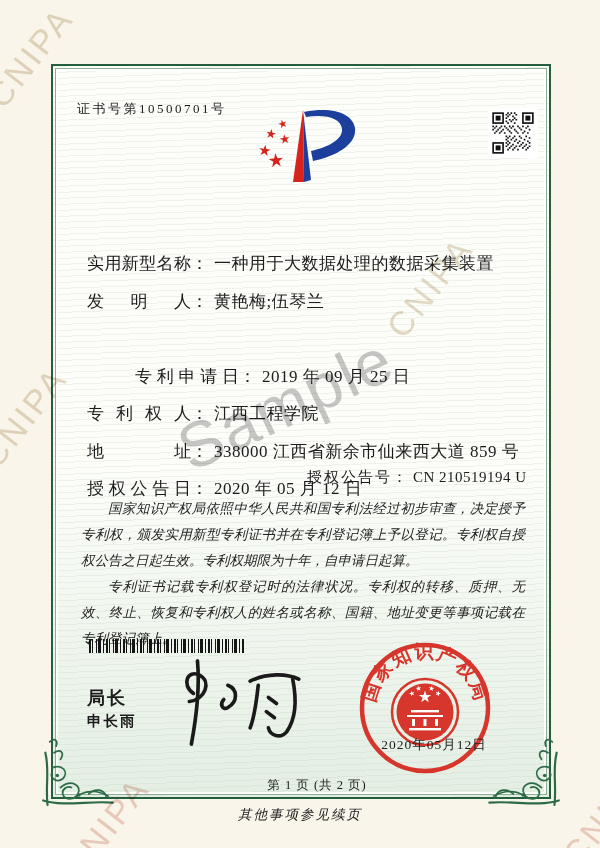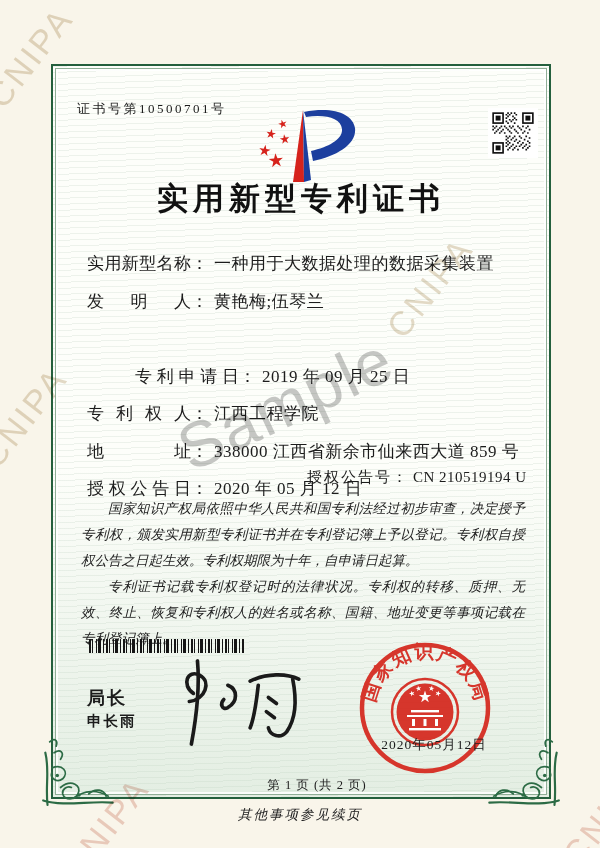--- a/index.html
+++ b/index.html
@@ -119,21 +119,20 @@
         <rect x="3" y="21" width="5" height="5"></rect>
     </g>
     <g fill="#111">
       <rect x="4" y="4" width="3" height="3"></rect>
         <rect x="22" y="4" width="3" height="3"></rect>
         <rect x="4" y="22" width="3" height="3"></rect>
       <path d="M11,2h1v1h-1zM13,2h1v1h-1zM15,2h1v1h-1zM10,3h1v1h-1zM12,3h1v1h-1zM16,3h1v1h-1zM11,4h1v1h-1zM14,4h1v1h-1zM10,5h1v1h-1zM15,5h1v1h-1zM12,6h1v1h-1zM14,6h1v1h-1zM16,6h1v1h-1zM10,7h1v1h-1zM13,7h1v1h-1zM11,8h1v1h-1zM15,8h1v1h-1zM2,10h1v1h-1zM4,10h1v1h-1zM7,10h1v1h-1zM9,10h1v1h-1zM12,10h1v1h-1zM14,10h1v1h-1zM17,10h1v1h-1zM20,10h1v1h-1zM23,10h1v1h-1zM3,11h1v1h-1zM6,11h1v1h-1zM10,11h1v1h-1zM13,11h1v1h-1zM18,11h1v1h-1zM22,11h1v1h-1zM2,12h1v1h-1zM5,12h1v1h-1zM8,12h1v1h-1zM11,12h1v1h-1zM15,12h1v1h-1zM19,12h1v1h-1zM24,12h1v1h-1zM4,13h1v1h-1zM7,13h1v1h-1zM12,13h1v1h-1zM16,13h1v1h-1zM21,13h1v1h-1zM3,14h1v1h-1zM6,14h1v1h-1zM9,14h1v1h-1zM13,14h1v1h-1zM17,14h1v1h-1zM20,14h1v1h-1zM23,14h1v1h-1zM10,16h1v1h-1zM12,16h1v1h-1zM15,16h1v1h-1zM18,16h1v1h-1zM22,16h1v1h-1zM11,17h1v1h-1zM14,17h1v1h-1zM19,17h1v1h-1zM24,17h1v1h-1zM10,18h1v1h-1zM13,18h1v1h-1zM16,18h1v1h-1zM21,18h1v1h-1zM11,19h1v1h-1zM15,19h1v1h-1zM18,19h1v1h-1zM23,19h1v1h-1zM10,20h1v1h-1zM12,20h1v1h-1zM17,20h1v1h-1zM20,20h1v1h-1zM24,20h1v1h-1zM11,21h1v1h-1zM14,21h1v1h-1zM19,21h1v1h-1zM22,21h1v1h-1zM10,22h1v1h-1zM13,22h1v1h-1zM16,22h1v1h-1zM18,22h1v1h-1zM21,22h1v1h-1zM24,22h1v1h-1zM12,23h1v1h-1zM15,23h1v1h-1zM20,23h1v1h-1zM23,23h1v1h-1zM11,24h1v1h-1zM14,24h1v1h-1zM17,24h1v1h-1zM22,24h1v1h-1z"></path>
     </g>
   </svg>
 
-  <div class="title">实用新型专利证书</div>
 
   <div class="frow" style="top:186px;">
     <span class="flabel">实用新型名称</span><span class="fcolon">：</span><span class="fvalue">一种用于大数据处理的数据采集装置</span>
   </div>
   <div class="frow" style="top:224px;">
     <span class="flabel">发明人</span><span class="fcolon">：</span><span class="fvalue">黄艳梅;伍琴兰</span>
   </div>
   <div class="frow" style="top:299px;margin-left:48px;">
     <span class="flabel">专利申请日</span><span class="fcolon">：</span><span class="fvalue">2019 年 09 月 25 日</span>
   </div>

